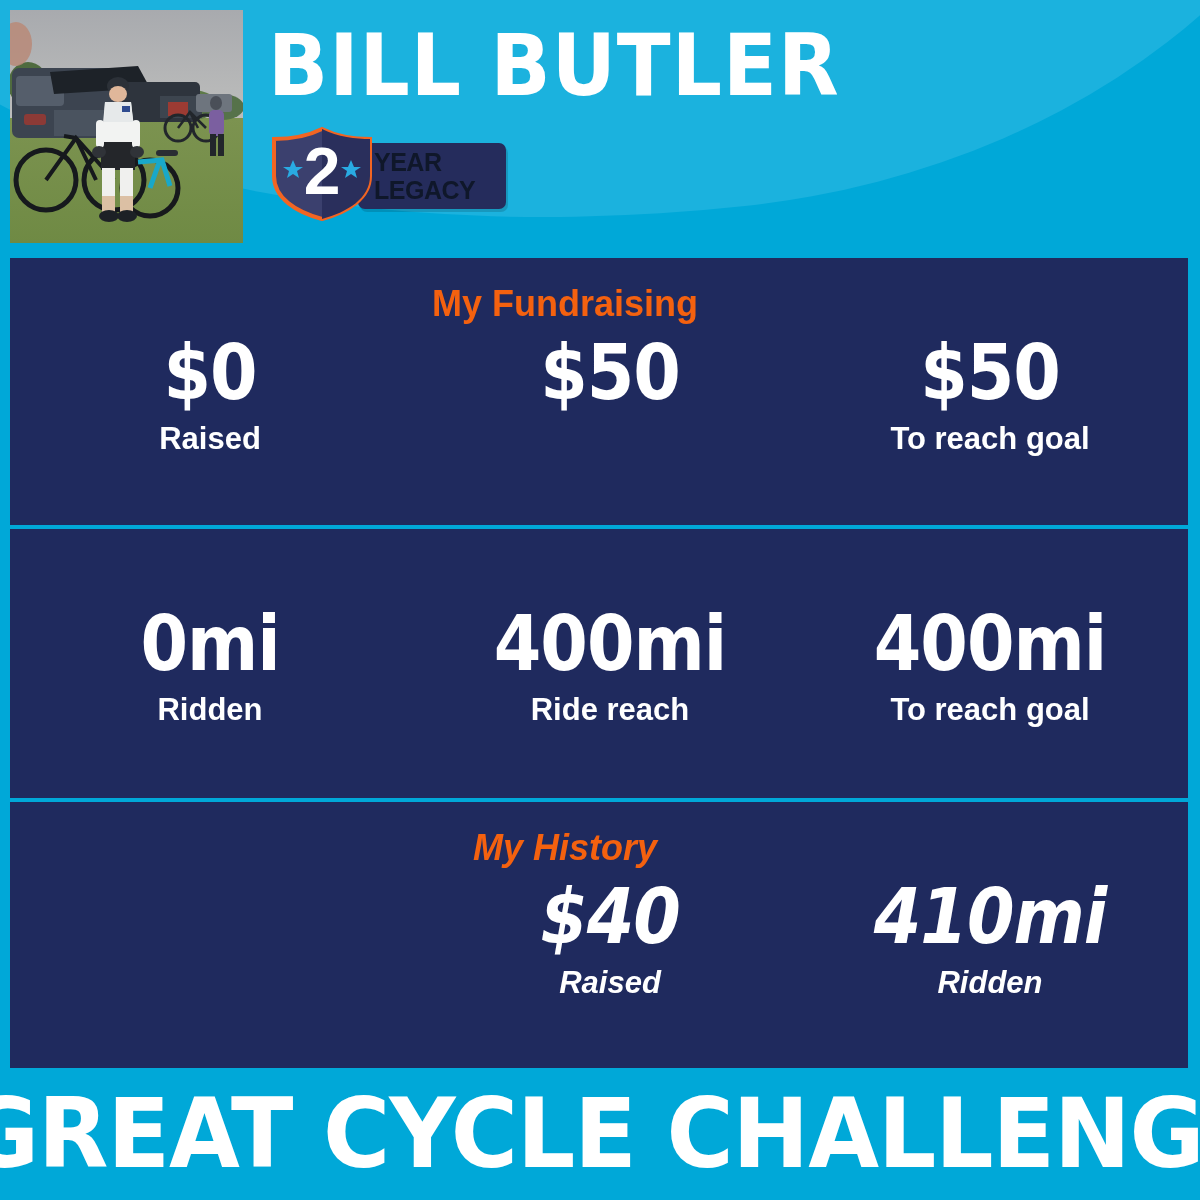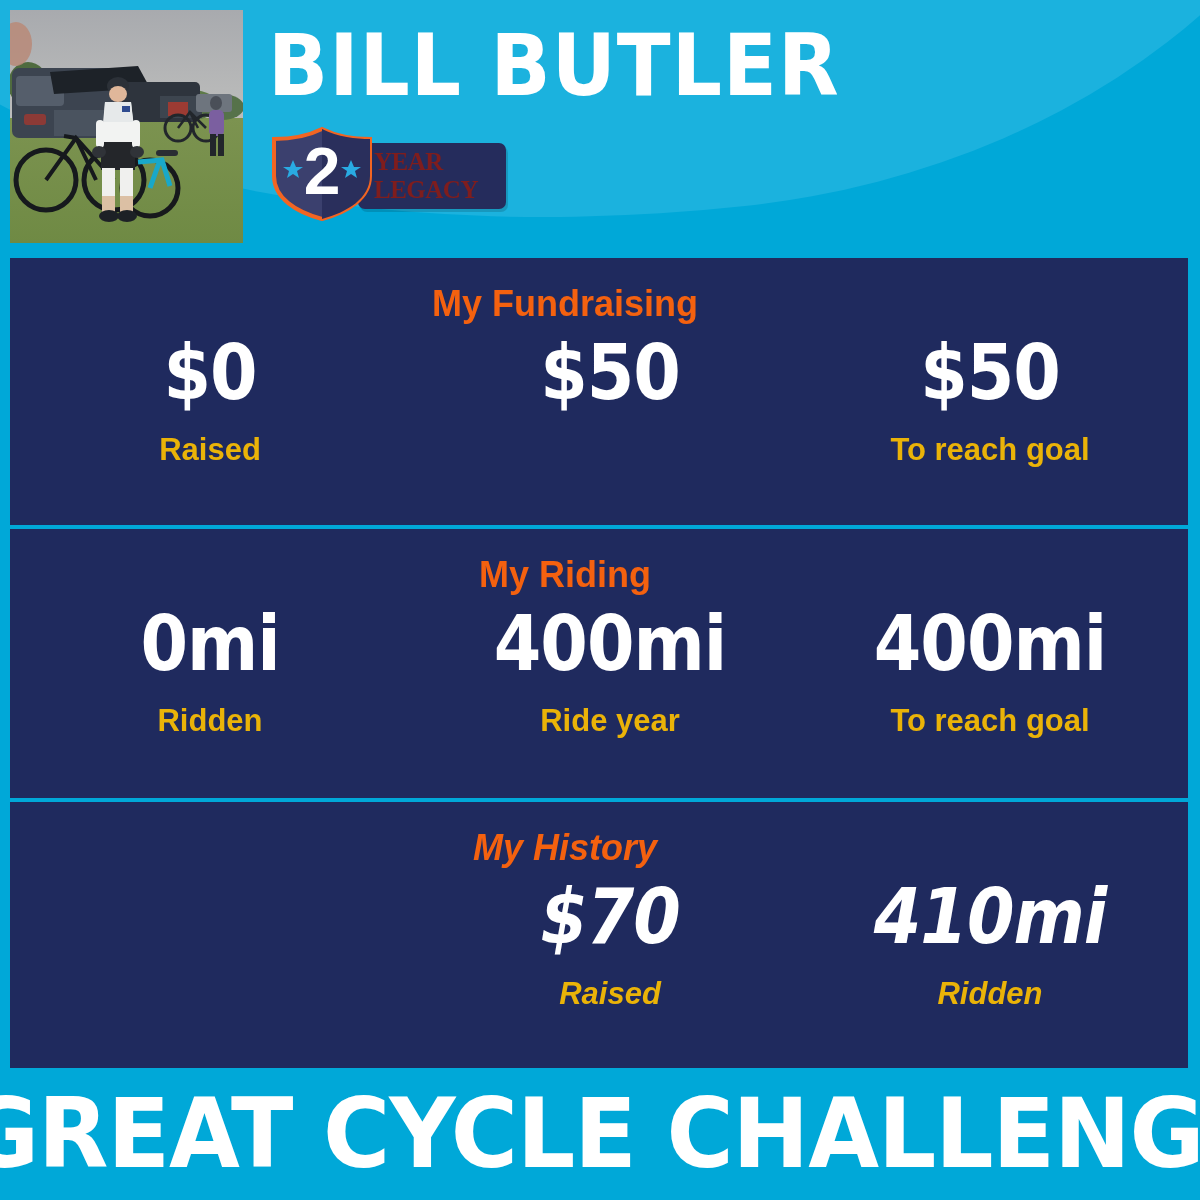--- a/index.html
+++ b/index.html
@@ -86,22 +86,22 @@
     height: 66px;
     background: #252C5C;
     border-radius: 7px;
     box-shadow: 2px 3px 0 rgba(0,0,0,0.14);
   }
   .legacy-plate-text {
     position: absolute;
     left: 112px;
     top: 22px;
     width: 130px;
-    color: #7f1d1d;
-    font-family: Liberation Serif, serif;
+    color: #0f172a;
+    font-family: Liberation Sans, sans-serif;
     font-weight: bold;
     font-size: 25px;
     line-height: 28px;
     letter-spacing: -0.5px;
   }
   .shield-svg {
     position: absolute;
     left: 0; top: 0;
     width: 120px;
     height: 96px;
@@ -179,22 +179,22 @@
   .stat-value {
     color: #ffffff;
     font-family: "Liberation Sans Narrow", "DejaVu Sans Condensed", "Liberation Sans", sans-serif;
     font-weight: bold;
     font-size: 76px;
     line-height: 86px;
     letter-spacing: -1px;
     white-space: nowrap;
   }
   .stat-label {
-    margin-top: 16px;
-    color: #eab308;
+    margin-top: 5px;
+    color: #ffffff;
     font-family: "Liberation Sans", sans-serif;
     font-weight: bold;
     font-size: 31px;
     line-height: 36px;
     white-space: nowrap;
   }
 
   
   .footer {
     position: absolute;
@@ -333,44 +333,43 @@
         <div class="stat-col col-3">
           <div class="stat-value">$50</div>
           <div class="stat-label">To reach goal</div>
         </div>
       </div>
     </div>
 
     <div class="section-divider divider-1"></div>
 
     <div class="stat-section section-riding">
-      <div class="section-title">My Riding</div>
       <div class="stat-cols">
         <div class="stat-col col-1">
           <div class="stat-value">0mi</div>
           <div class="stat-label">Ridden</div>
         </div>
         <div class="stat-col col-2">
           <div class="stat-value">400mi</div>
-          <div class="stat-label">Ride year</div>
+          <div class="stat-label">Ride reach</div>
         </div>
         <div class="stat-col col-3">
           <div class="stat-value">400mi</div>
           <div class="stat-label">To reach goal</div>
         </div>
       </div>
     </div>
 
     <div class="section-divider divider-2"></div>
 
     <div class="stat-section section-history">
       <div class="section-title">My History</div>
       <div class="stat-cols">
         <div class="stat-col col-2">
-          <div class="stat-value">$70</div>
+          <div class="stat-value">$40</div>
           <div class="stat-label">Raised</div>
         </div>
         <div class="stat-col col-3">
           <div class="stat-value">410mi</div>
           <div class="stat-label">Ridden</div>
         </div>
       </div>
     </div>
 
   </div>

